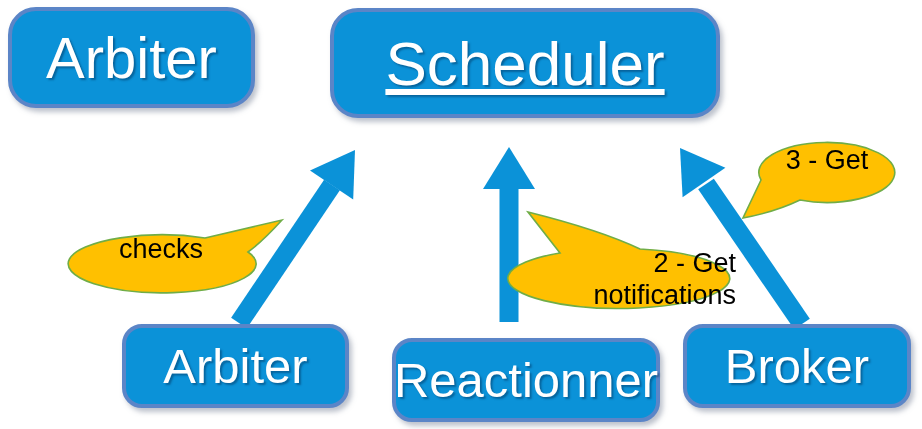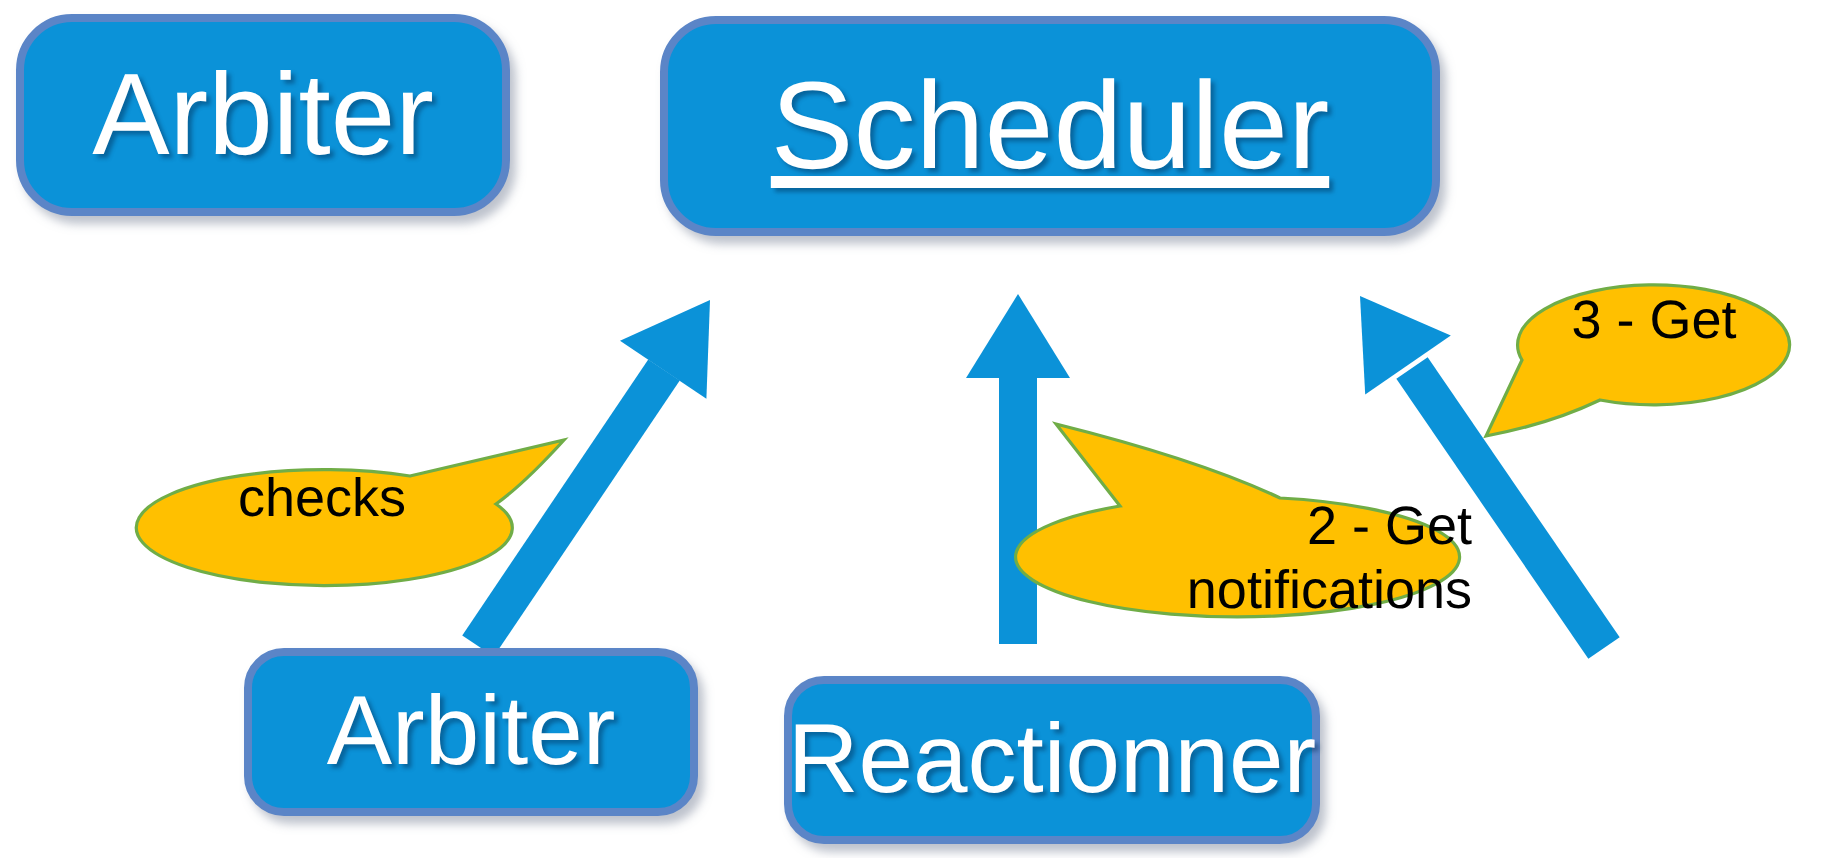--- a/index.html
+++ b/index.html
@@ -82,20 +82,23 @@
   </div>
   <div class="node node-top" id="node-scheduler">
     <span>Scheduler</span>
   </div>
   <div class="node node-bottom" id="node-poller">
     <span>Arbiter</span>
   </div>
   <div class="node node-bottom" id="node-reactionner">
     <span>Reactionner</span>
   </div>
+  <div class="node node-bottom" id="node-broker">
+    <span>Broker</span>
+  </div>
 
   <div class="callout-text" id="callout-text-1">
     <span>checks</span>
   </div>
   <div class="callout-text" id="callout-text-2">
     <span>2 - Get</span>
     <span>notifications</span>
   </div>
   <div class="callout-text" id="callout-text-3">
     <span>3 - Get</span>

